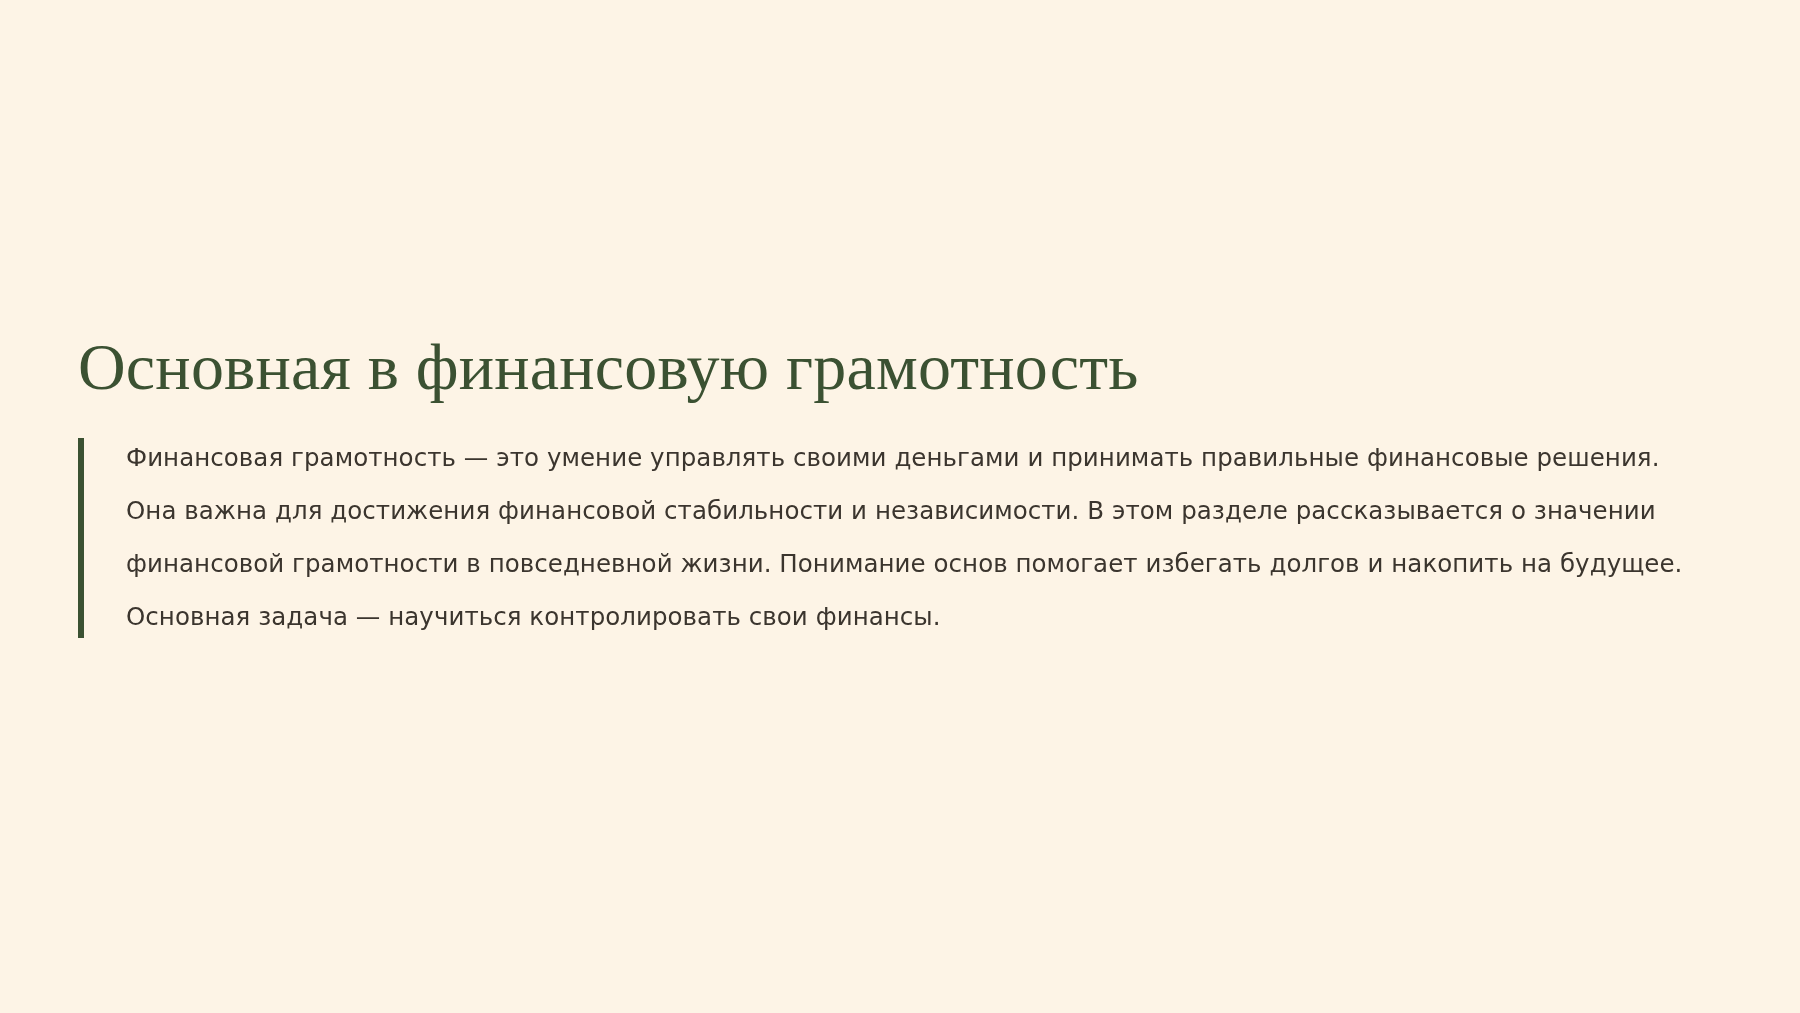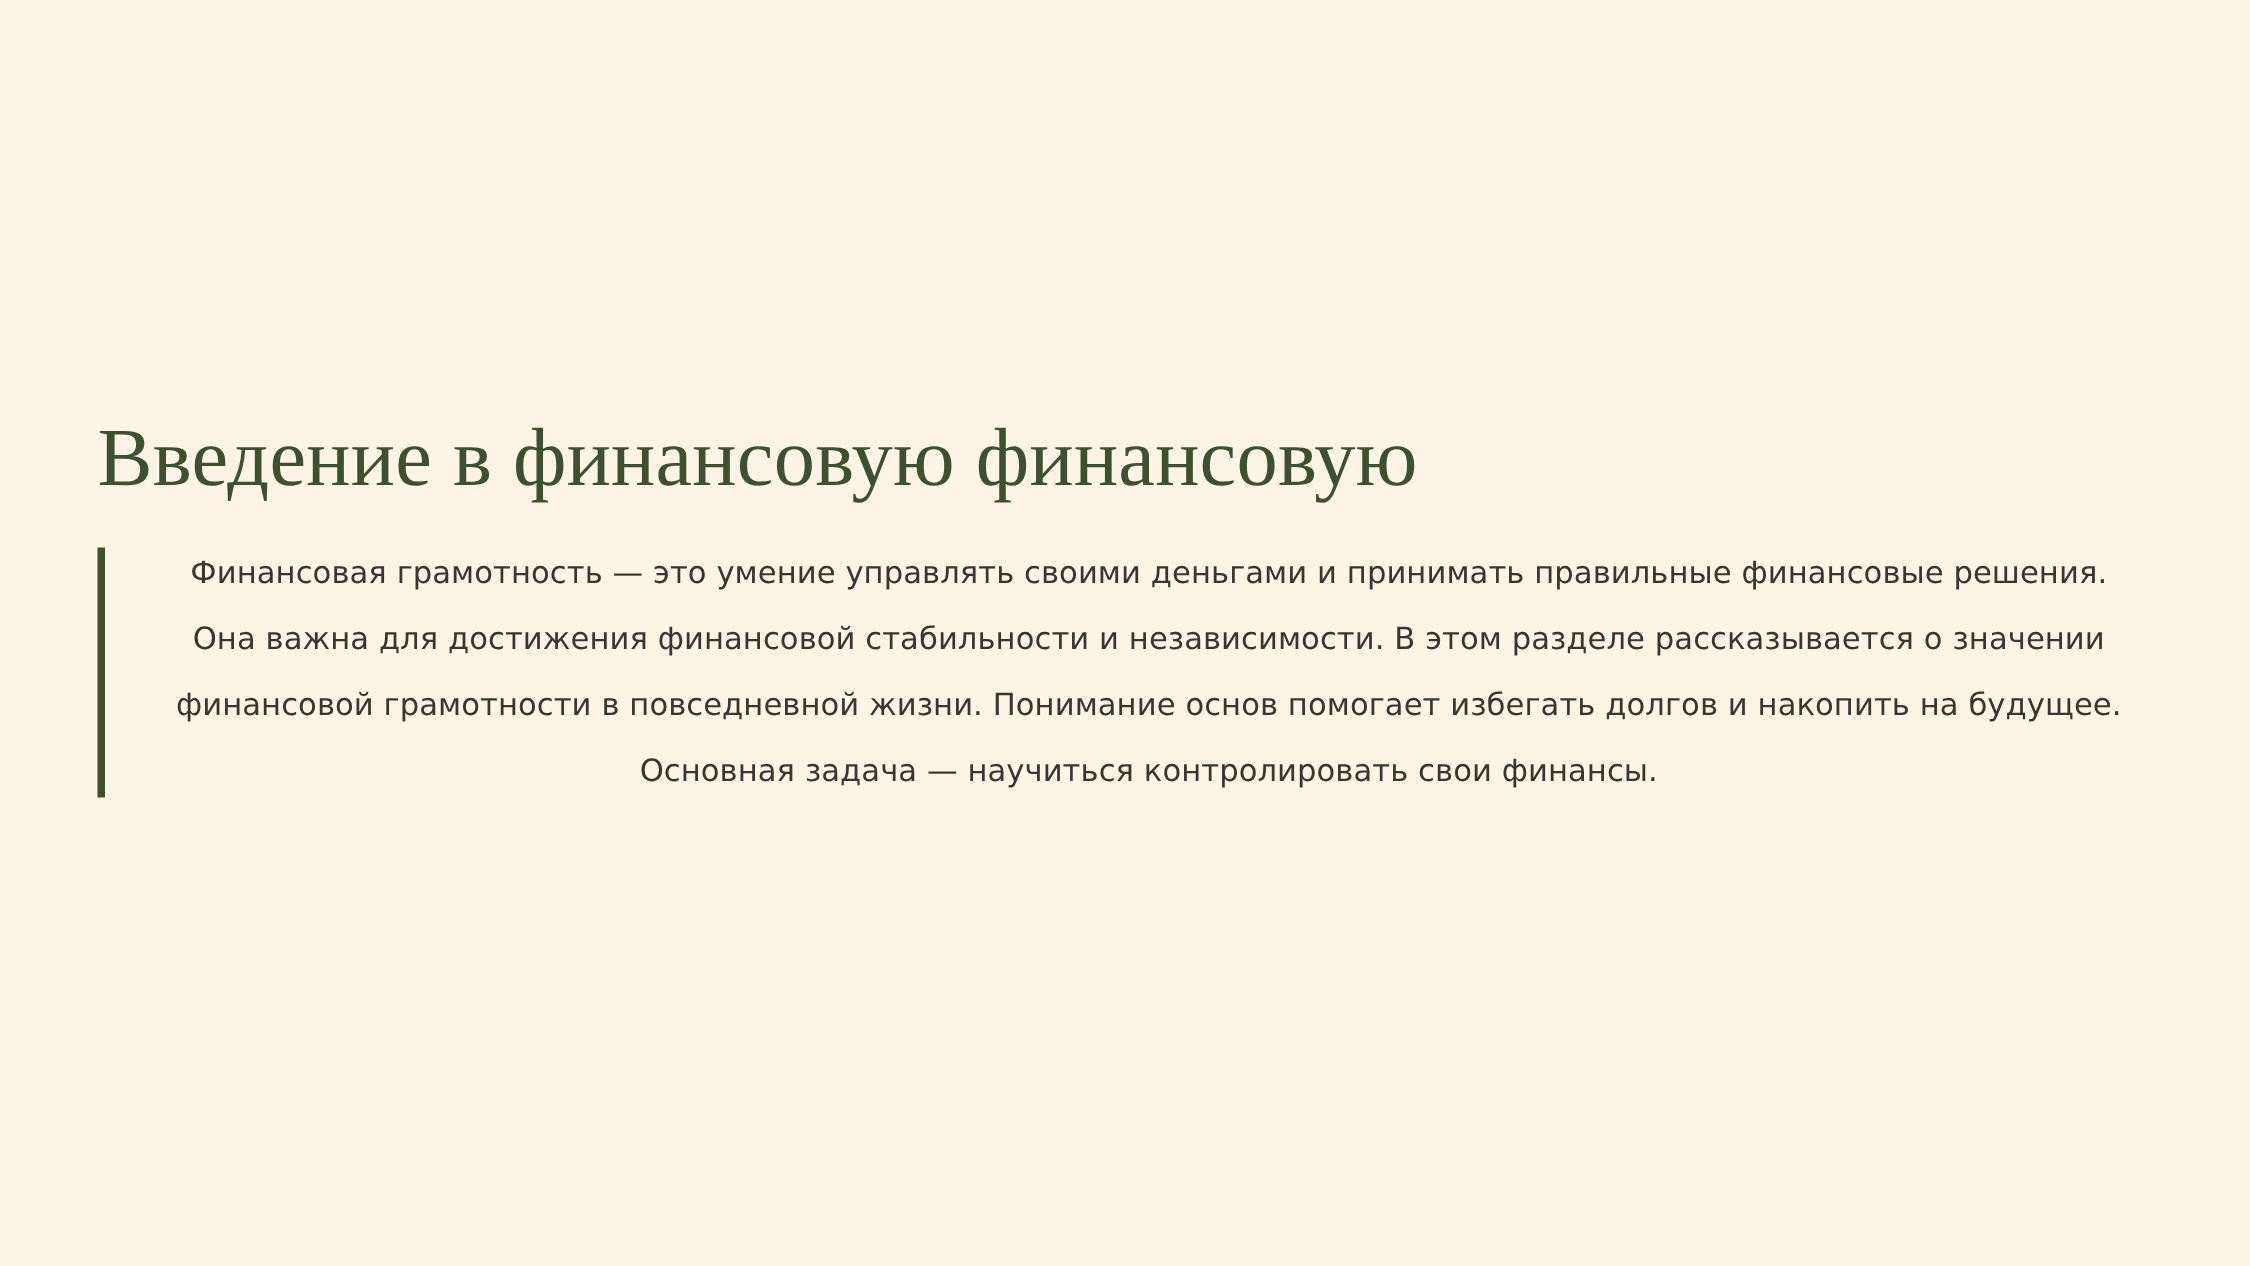--- a/index.html
+++ b/index.html
@@ -59,30 +59,30 @@
   }
 
   .callout-text {
     margin: 0;
     font-family: "DejaVu Sans", "Liberation Sans", sans-serif;
     font-size: 24.5px;
     line-height: 2.16;
     color: #3b352e;
     letter-spacing: 0.05px;
     max-width: 1586px;
-    text-align: center;
+    text-align: left;
   }
 </style>
 </head>
 <body>
 
 <div class="page">
   <div class="content">
 
-    <h1 class="page-title">Введение в финансовую финансовую</h1>
+    <h1 class="page-title">Основная в финансовую грамотность</h1>
 
     <div class="callout">
       <span class="callout-bar"></span>
       <p class="callout-text">Финансовая грамотность — это умение управлять своими деньгами и принимать правильные финансовые решения. Она важна для достижения финансовой стабильности и независимости. В этом разделе рассказывается о значении финансовой грамотности в повседневной жизни. Понимание основ помогает избегать долгов и накопить на будущее. Основная задача — научиться контролировать свои финансы.</p>
     </div>
 
   </div>
 </div>
 
 </body></html>

